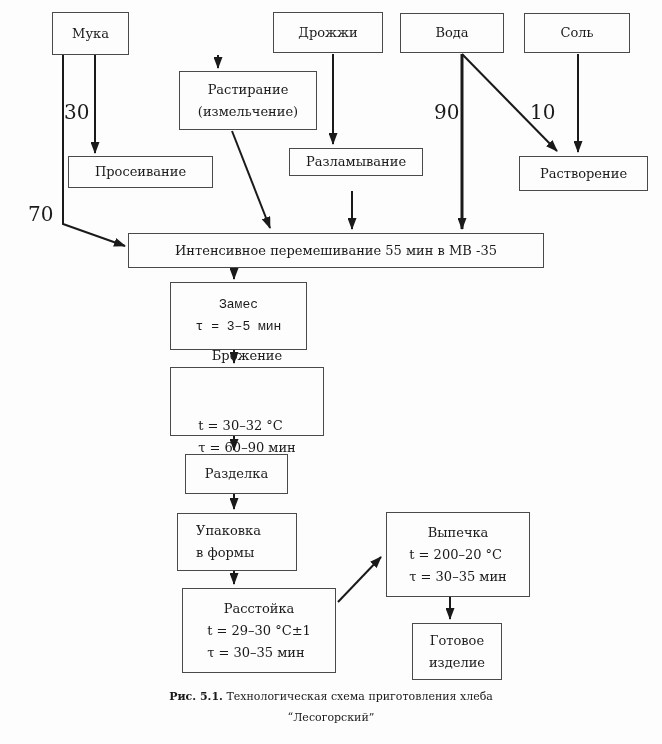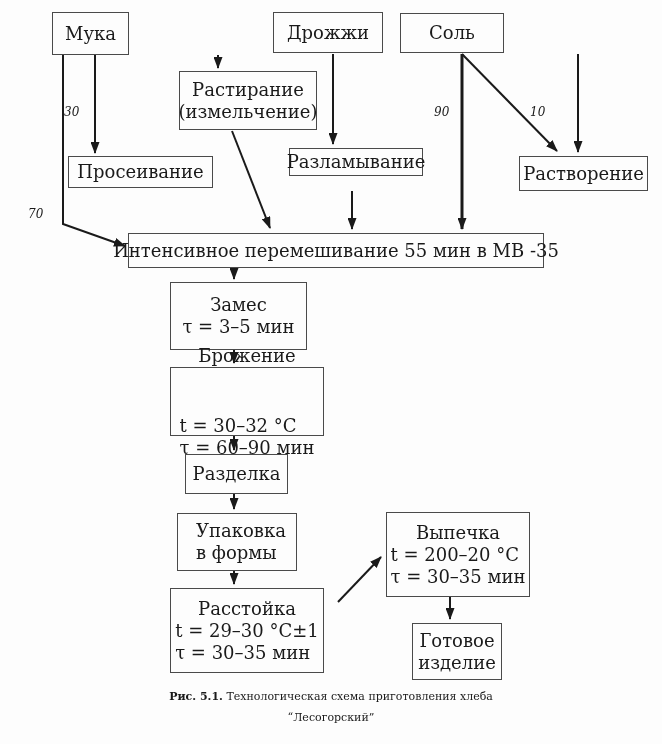--- a/index.html
+++ b/index.html
@@ -18,33 +18,33 @@
   .node{
     position:absolute;
     z-index:2;
     box-sizing:border-box;
     background:#fdfdfd;
     border:1.6px solid #4a4a4a;
     display:flex;
     flex-direction:column;
     align-items:center;
     justify-content:center;
-    font-size:18px;
+    font-size:13px;
     line-height:22px;
     text-align:center;
     white-space:nowrap;
   }
   .node .params{
     display:inline-block;
     text-align:left;
   }
   .node.align-left{align-items:flex-start;padding-left:18px;text-align:left;}
   .flow-qty{
     position:absolute;z-index:2;
-    font-size:12px;line-height:18px;font-style:italic;
+    font-size:20px;line-height:18px;
   }
   .caption{
     position:absolute;left:0;right:0;top:686px;z-index:2;
     text-align:center;font-size:11px;line-height:21px;
   }
   .caption .fig{font-weight:bold;}
 </style>
 </head>
 <body>
 
@@ -76,20 +76,23 @@
     </g>
   </svg>
 
   <div class="node" style="left:52px;top:12px;width:77px;height:43px;">
     <span>Мука</span>
   </div>
   <div class="node" style="left:273px;top:12px;width:110px;height:41px;">
     <span>Дрожжи</span>
   </div>
   <div class="node" style="left:400px;top:13px;width:104px;height:40px;">
+    <span>Вода</span>
+  </div>
+  <div class="node" style="left:524px;top:13px;width:106px;height:40px;">
     <span>Соль</span>
   </div>
 
   <div class="node" style="left:162px;top:71px;width:138px;height:59px;margin-left:17px;">
     <span>Растирание</span>
     <span>(измельчение)</span>
   </div>
   <div class="node" style="left:68px;top:156px;width:145px;height:32px;">
     <span>Просеивание</span>
   </div>
@@ -102,40 +105,40 @@
 
   <div class="flow-qty" style="left:64px;top:103px;">30</div>
   <div class="flow-qty" style="left:28px;top:205px;">70</div>
   <div class="flow-qty" style="left:434px;top:103px;">90</div>
   <div class="flow-qty" style="left:530px;top:103px;">10</div>
 
   <div class="node" style="left:128px;top:233px;width:416px;height:35px;">
     <span>Интенсивное перемешивание 55 мин в МВ -35</span>
   </div>
 
-  <div class="node" style="left:170px;top:282px;width:137px;height:68px;">
+  <div class="node" style="left:170px;top:282px;width:137px;height:68px;font-family:Liberation Mono, monospace;">
     <span>Замес</span>
     <span>τ = 3–5 мин</span>
   </div>
 
   <div class="node" style="left:170px;top:367px;width:154px;height:69px;gap:48px;">
     <span>Брожение</span>
     <span class="params"><span>t = 30–32 °С</span><br><span>τ = 60–90 мин</span></span>
   </div>
 
   <div class="node" style="left:185px;top:454px;width:103px;height:40px;">
     <span>Разделка</span>
   </div>
 
   <div class="node align-left" style="left:177px;top:513px;width:120px;height:58px;">
     <span>Упаковка</span>
     <span>в формы</span>
   </div>
 
-  <div class="node" style="left:170px;top:588px;width:154px;height:85px;">
+  <div class="node" style="left:182px;top:588px;width:154px;height:85px;">
     <span>Расстойка</span>
     <span class="params"><span>t = 29–30 °С±1</span><br><span>τ = 30–35 мин</span></span>
   </div>
 
   <div class="node" style="left:386px;top:512px;width:144px;height:85px;">
     <span>Выпечка</span>
     <span class="params"><span>t = 200–20 °С</span><br><span>τ = 30–35 мин</span></span>
   </div>
 
   <div class="node" style="left:412px;top:623px;width:90px;height:57px;">

